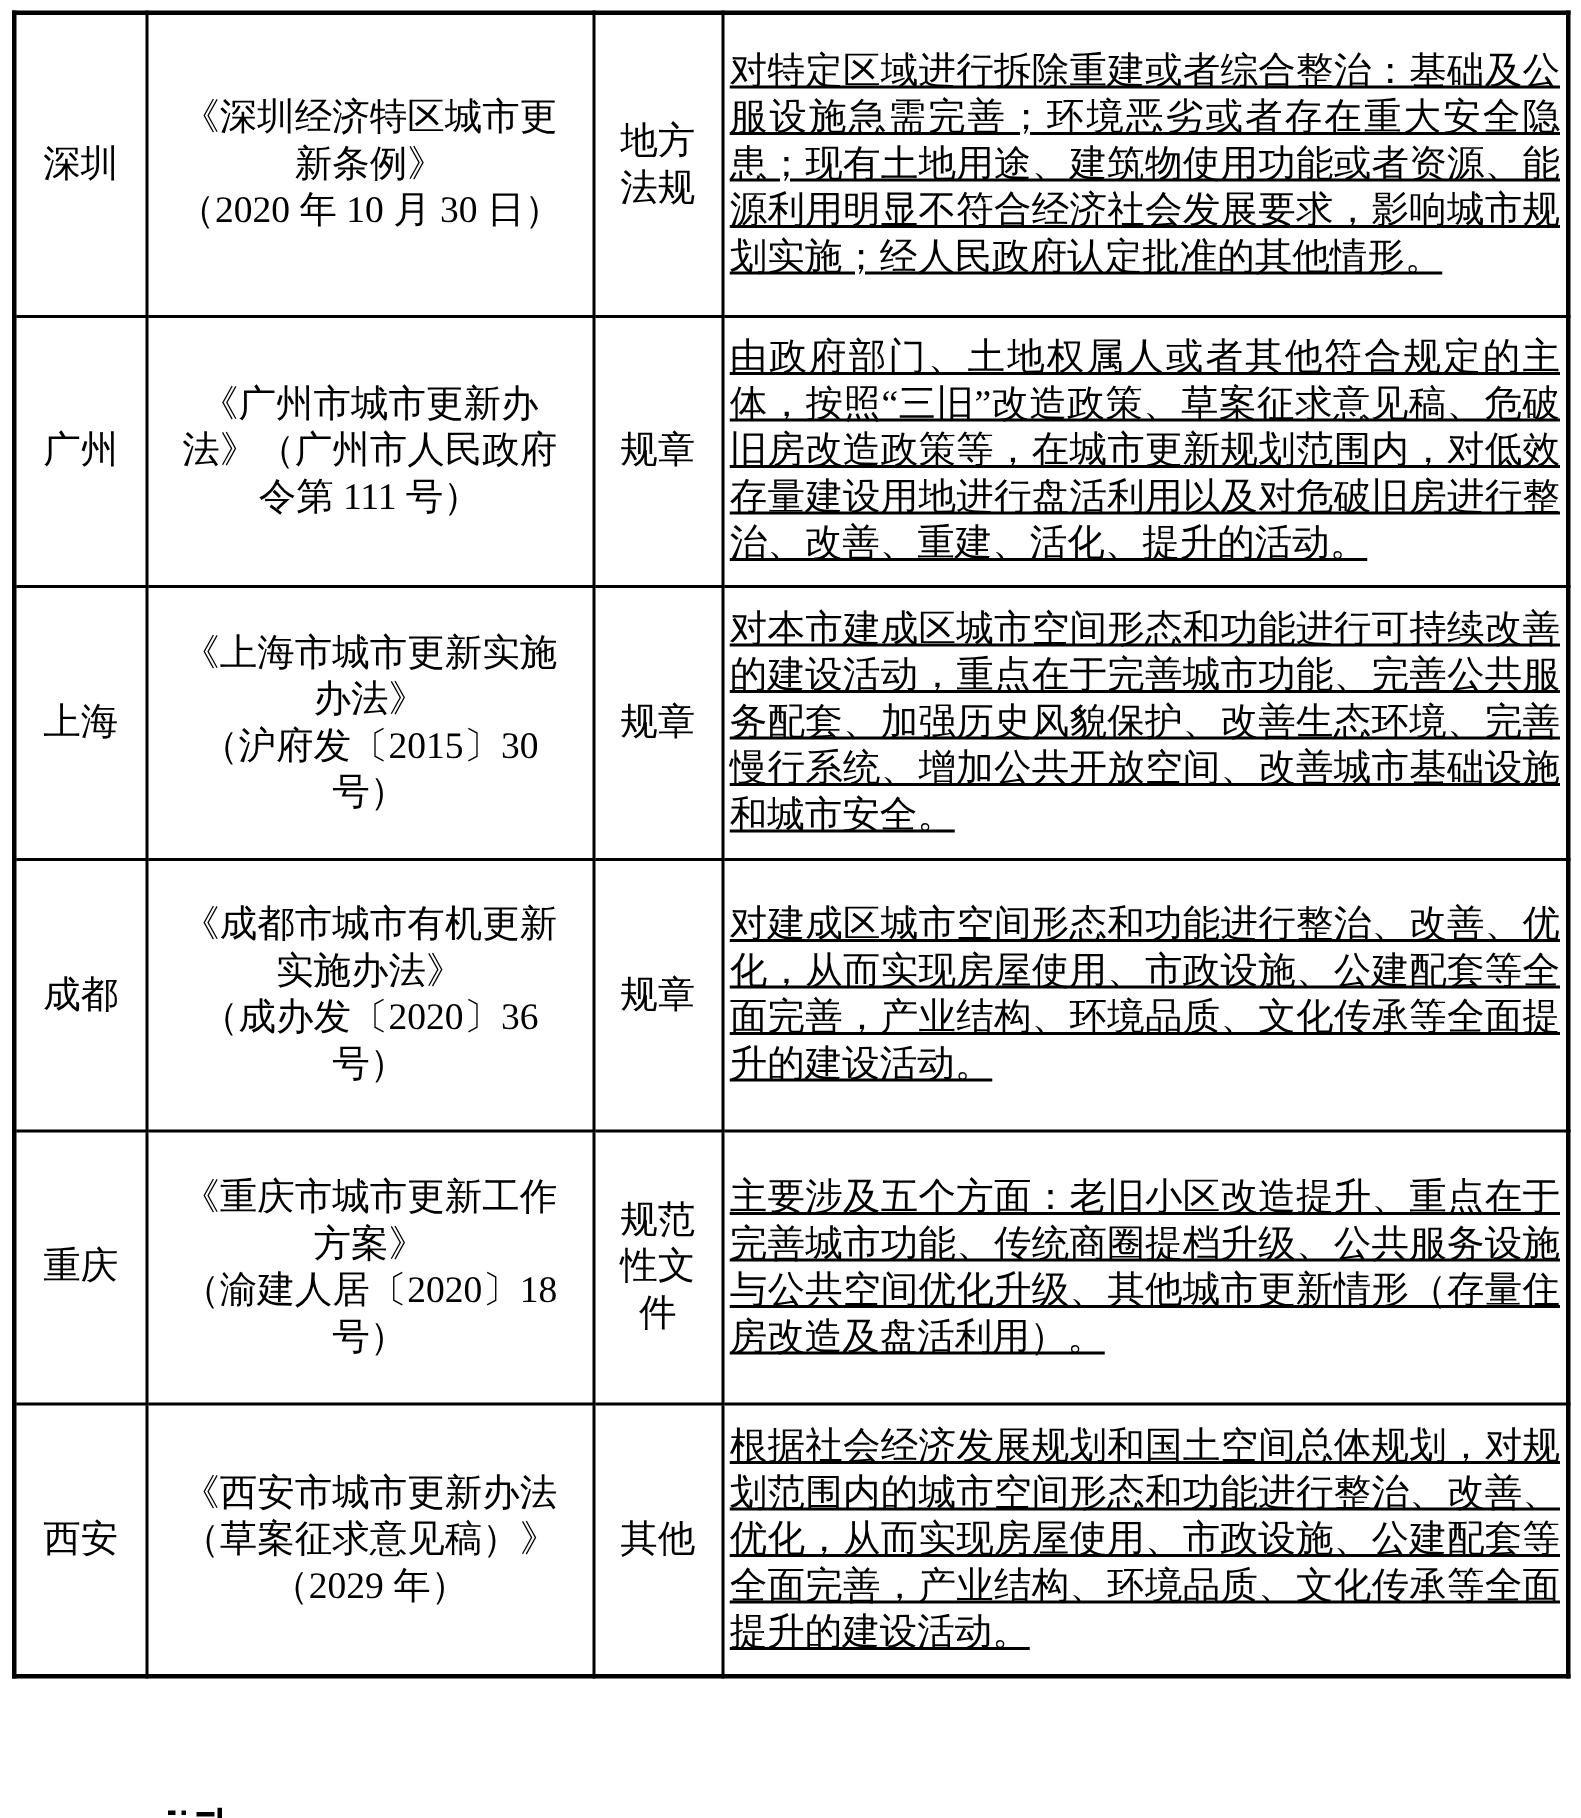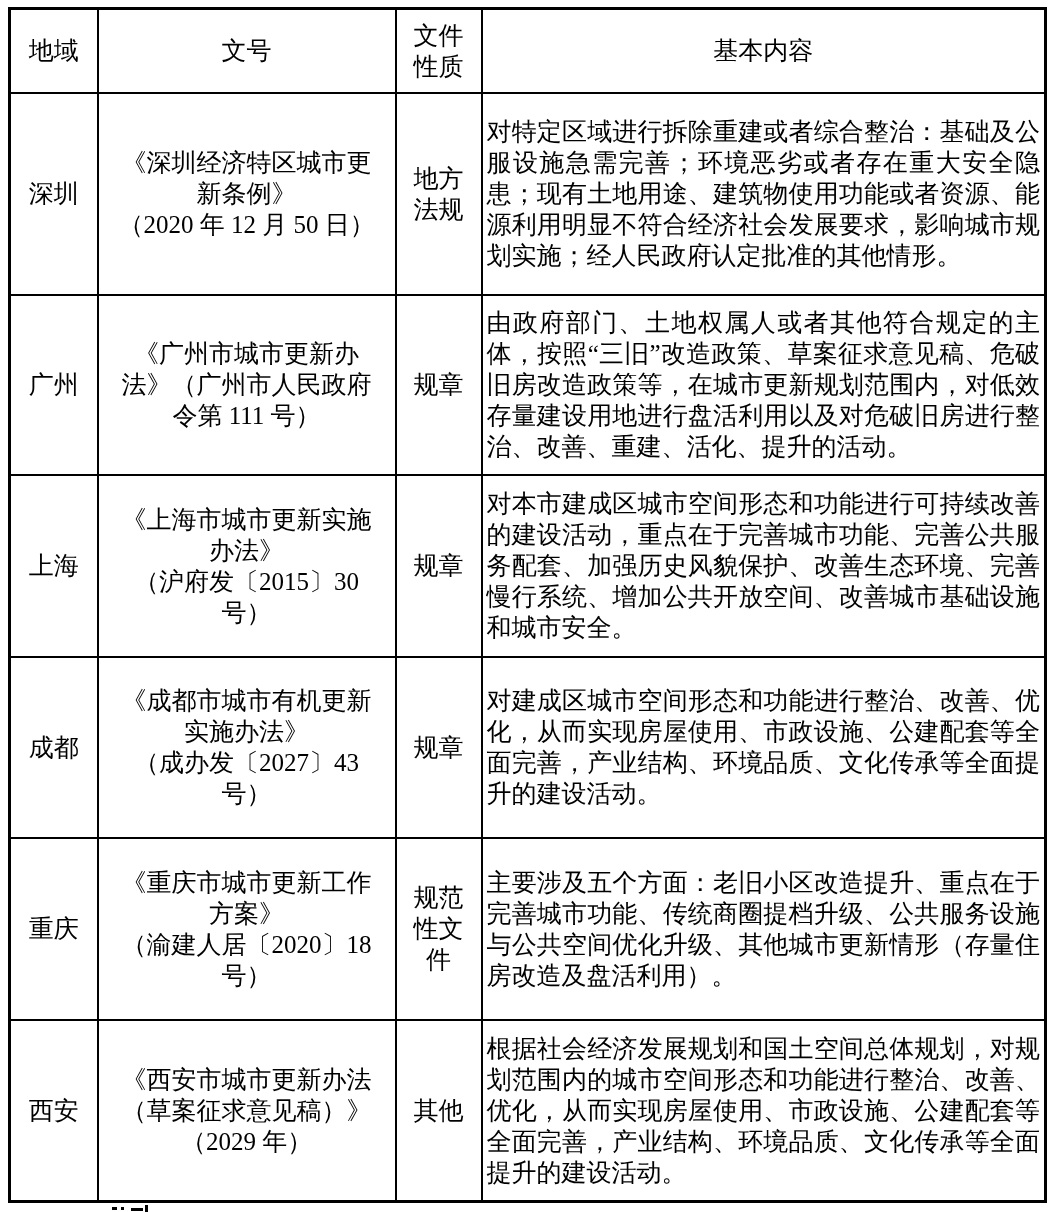--- a/index.html
+++ b/index.html
@@ -36,20 +36,21 @@
   }
   
   .cell-center {
     text-align: center;
     white-space: pre-line;
   }
   
   .cell-content {
     text-align: justify;
     padding: 4px 10px 4px 12px;
+    text-decoration: underline;
   }
   
   .clipped-fragment {
     position: absolute;
     left: 112px;
     top: 1205px;
     width: 60px;
     height: 7px;
     overflow: hidden;
   }
@@ -67,32 +68,25 @@
 <body>
 
 <table class="policy-table">
   <colgroup>
     <col style="width:88px">
     <col style="width:298px">
     <col style="width:86px">
     <col style="width:564px">
   </colgroup>
   <tbody>
-      <tr style="height:84px">
-    <th class="cell-center">地域</th>
-    <th class="cell-center">文号</th>
-    <th class="cell-center">文件
-性质</th>
-    <th class="cell-center">基本内容</th>
-  </tr>
   <tr style="height:202px">
     <td class="cell-center">深圳</td>
     <td class="cell-center">《深圳经济特区城市更
 新条例》
-（2020 年 12 月 50 日）</td>
+（2020 年 10 月 30 日）</td>
     <td class="cell-center">地方
 法规</td>
     <td class="cell-content">对特定区域进行拆除重建或者综合整治：基础及公服设施急需完善；环境恶劣或者存在重大安全隐患；现有土地用途、建筑物使用功能或者资源、能源利用明显不符合经济社会发展要求，影响城市规划实施；经人民政府认定批准的其他情形。</td>
   </tr>
   <tr style="height:180px">
     <td class="cell-center">广州</td>
     <td class="cell-center">《广州市城市更新办
 法》（广州市人民政府
 令第 111 号）</td>
     <td class="cell-center">规章</td>
@@ -104,21 +98,21 @@
 办法》
 （沪府发〔2015〕30
 号）</td>
     <td class="cell-center">规章</td>
     <td class="cell-content">对本市建成区城市空间形态和功能进行可持续改善的建设活动，重点在于完善城市功能、完善公共服务配套、加强历史风貌保护、改善生态环境、完善慢行系统、增加公共开放空间、改善城市基础设施和城市安全。</td>
   </tr>
   <tr style="height:181px">
     <td class="cell-center">成都</td>
     <td class="cell-center">《成都市城市有机更新
 实施办法》
-（成办发〔2027〕43
+（成办发〔2020〕36
 号）</td>
     <td class="cell-center">规章</td>
     <td class="cell-content">对建成区城市空间形态和功能进行整治、改善、优化，从而实现房屋使用、市政设施、公建配套等全面完善，产业结构、环境品质、文化传承等全面提升的建设活动。</td>
   </tr>
   <tr style="height:182px">
     <td class="cell-center">重庆</td>
     <td class="cell-center">《重庆市城市更新工作
 方案》
 （渝建人居〔2020〕18
 号）</td>

